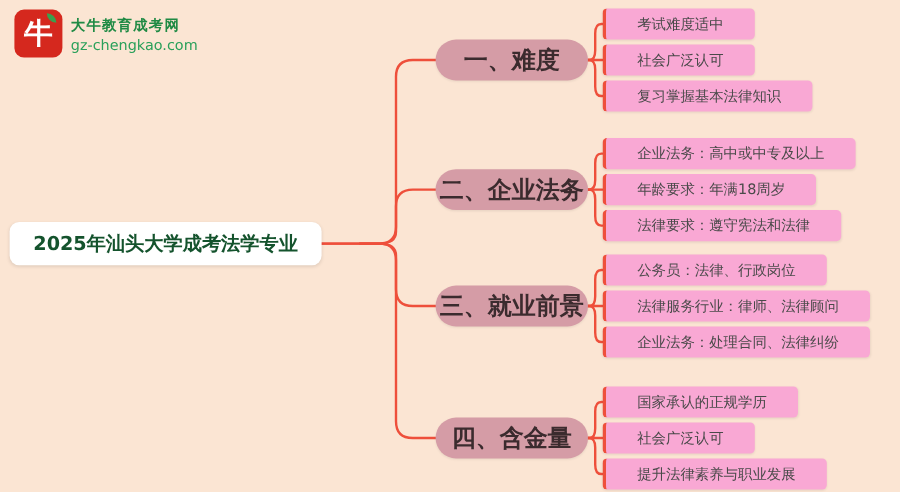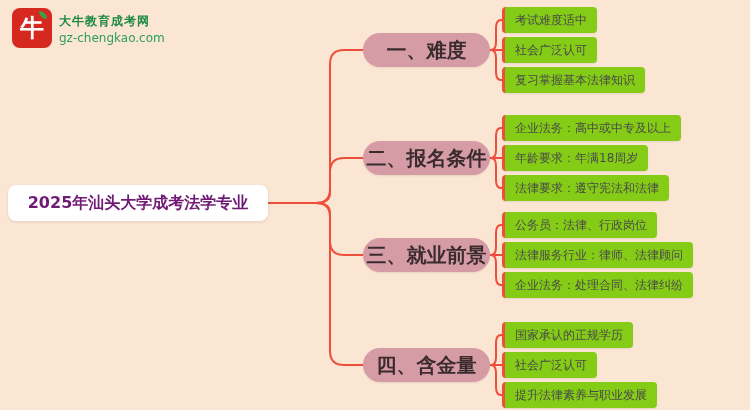--- a/index.html
+++ b/index.html
@@ -67,21 +67,21 @@
     line-height: 15px;
   }
   
   .title-box {
     position: absolute;
     left: 8px; top: 185px;
     width: 260px; height: 36px;
     background: #ffffff;
     border-radius: 8px;
     box-shadow: 0 1px 3px rgba(0,0,0,0.10);
-    color: #701a75;
+    color: #14532d;
     font-size: 16px;
     font-weight: bold;
     display: flex;
     align-items: center;
     justify-content: center;
     white-space: nowrap;
     text-align: center;
   }
   
   .pill {
@@ -97,28 +97,28 @@
     align-items: center;
     justify-content: center;
     white-space: nowrap;
     box-shadow: 0 1px 2px rgba(0,0,0,0.08);
   }
   
   .leaf {
     position: absolute;
     left: 502px;
     height: 26px;
-    background: #84cc16;
+    background: #f9a8d4;
     border-left: 3px solid #ee4f3b;
     border-radius: 4px;
     box-shadow: 0 1px 2px rgba(0,0,0,0.07);
     color: #4a4a4a;
     font-size: 12px;
     line-height: 26px;
-    padding: 0 10px;
+    padding: 0 26px;
     white-space: nowrap;
   }
 </style>
 </head>
 <body>
 
 <div class="canvas">
 
   <svg class="connectors" viewBox="0 0 750 410">
 
@@ -150,21 +150,21 @@
     </div>
     <div class="logo-text">
       <div class="logo-name">大牛教育成考网</div>
       <div class="logo-url">gz-chengkao.com</div>
     </div>
   </div>
 
   <div class="title-box">2025年汕头大学成考法学专业</div>
 
   <div class="pill" style="top:33px">一、难度</div>
-  <div class="pill" style="top:141px">二、报名条件</div>
+  <div class="pill" style="top:141px">二、企业法务</div>
   <div class="pill" style="top:238px">三、就业前景</div>
   <div class="pill" style="top:348px">四、含金量</div>
 
   <div class="leaf" style="top:7px">考试难度适中</div>
   <div class="leaf" style="top:37px">社会广泛认可</div>
   <div class="leaf" style="top:67px">复习掌握基本法律知识</div>
 
   <div class="leaf" style="top:115px">企业法务：高中或中专及以上</div>
   <div class="leaf" style="top:145px">年龄要求：年满18周岁</div>
   <div class="leaf" style="top:175px">法律要求：遵守宪法和法律</div>

